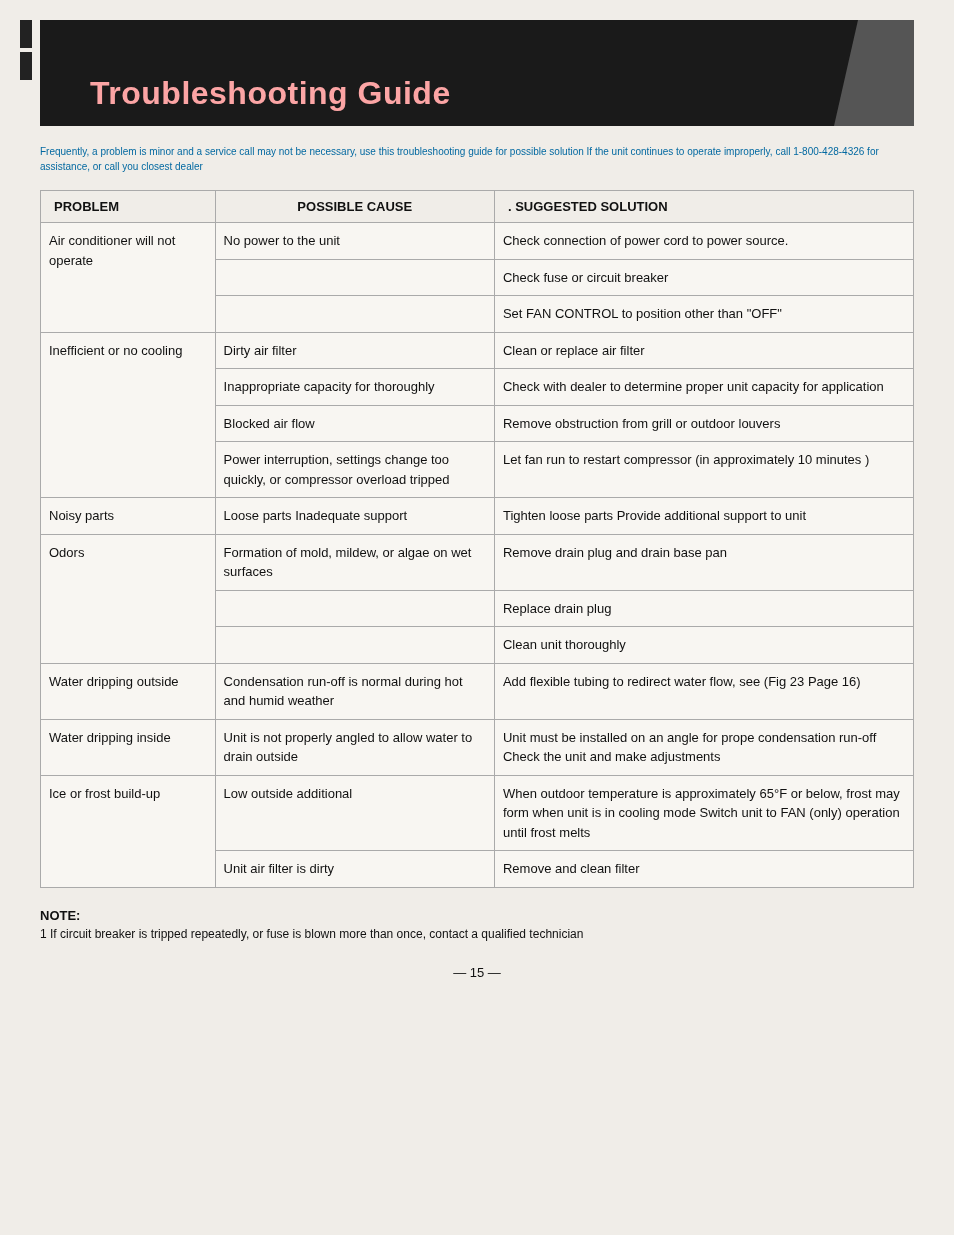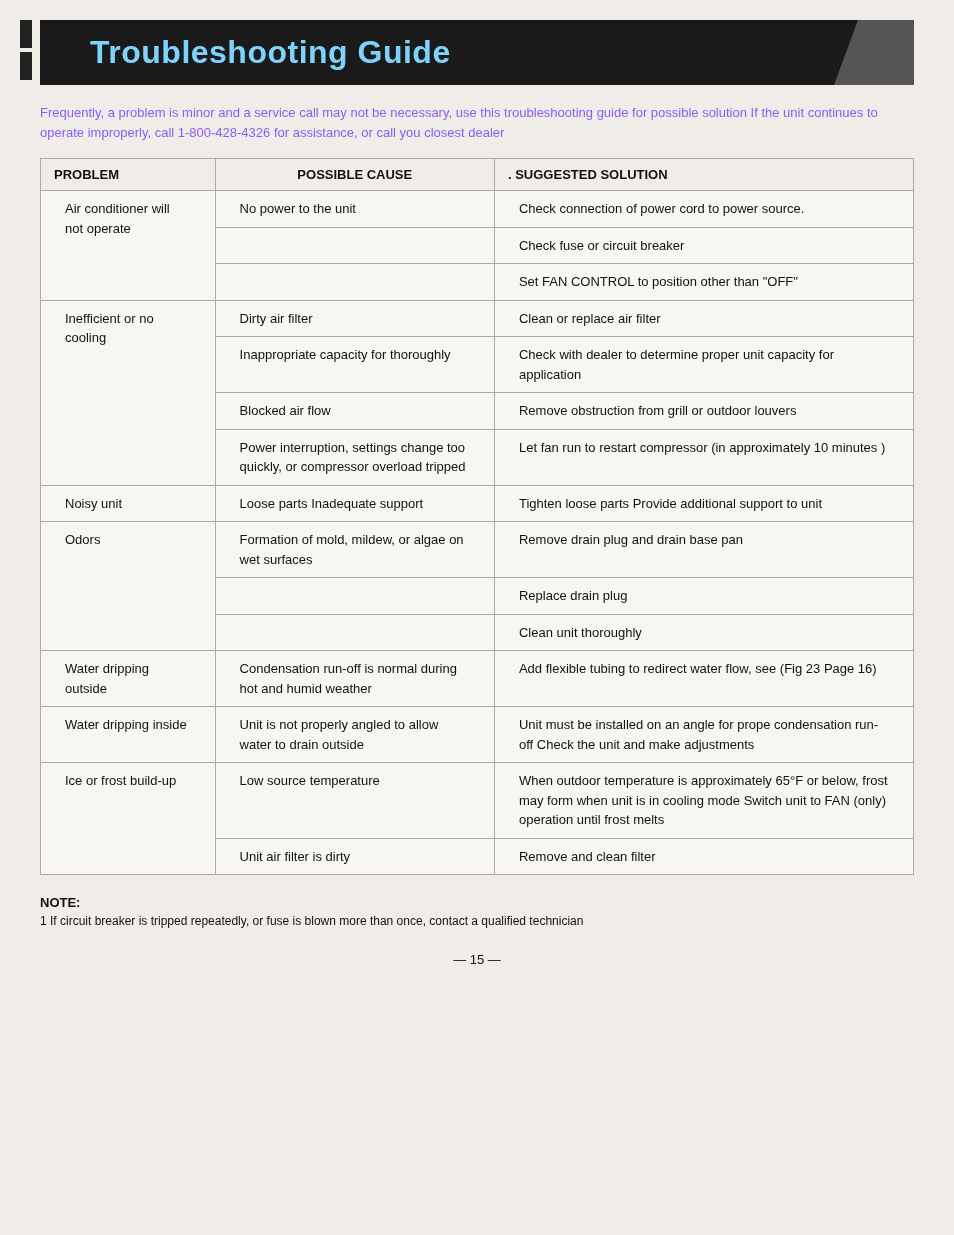--- a/index.html
+++ b/index.html
@@ -22,22 +22,23 @@
     .header-bar {
       background: #1a1a1a;
       color: #fff;
       padding: 14px 24px 14px 50px;
       margin-bottom: 18px;
       position: relative;
     }
     .header-bar h1 {
       font-size: 32px;
       font-weight: bold;
-      color: #7dd3fc;
+      color: #fca5a5;
       letter-spacing: 0.5px;
+      margin-top: 41px;
     }
     .header-accent {
       position: absolute;
       top: 0; right: 0;
       width: 80px;
       height: 100%;
       background: #555;
       clip-path: polygon(30% 0%, 100% 0%, 100% 100%, 0% 100%);
     }
     .bookmark {
@@ -48,43 +49,43 @@
       flex-direction: column;
       gap: 4px;
     }
     .bookmark-tab {
       width: 12px;
       height: 28px;
       background: #222;
       display: block;
     }
     .intro-text {
-      font-size: 13px;
+      font-size: 10px;
       line-height: 1.5;
       margin-bottom: 16px;
-      color: #8b5cf6;
+      color: #0369a1;
     }
     table {
       width: 100%;
       border-collapse: collapse;
       background: #f8f6f2;
     }
     table, th, td {
       border: 1px solid #aaa;
     }
     th {
       background: #f0ede8;
       font-weight: bold;
       font-size: 13px;
       padding: 8px 13px;
       text-align: left;
       border: 1px solid #aaa;
     }
     td {
-      padding: 8px 24px;
+      padding: 8px 8px;
       vertical-align: top;
       font-size: 13px;
       line-height: 1.5;
       border: 1px solid #aaa;
     }
     .problem-col { width: 20%; }
     .cause-col { width: 32%; text-align: center; }
     .solution-col { width: 48%; }
     .note-section {
       margin-top: 20px;
@@ -153,21 +154,21 @@
         </tr>
         <tr>
           <td>Blocked air flow</td>
           <td>Remove obstruction from grill or outdoor louvers</td>
         </tr>
         <tr>
           <td>Power interruption, settings change too quickly, or compressor overload tripped</td>
           <td>Let fan run to restart compressor (in approximately 10 minutes )</td>
         </tr>
         <tr>
-          <td rowspan="1">Noisy unit</td>
+          <td rowspan="1">Noisy parts</td>
           <td>Loose parts
 Inadequate support</td>
           <td>Tighten loose parts
 Provide additional  support to unit</td>
         </tr>
         <tr>
           <td rowspan="3">Odors</td>
           <td>Formation of mold, mildew, or algae on wet surfaces</td>
           <td>Remove drain plug and drain base pan</td>
         </tr>
@@ -184,21 +185,21 @@
           <td>Condensation run-off is normal during hot and humid weather</td>
           <td>Add flexible tubing to redirect water flow, see (Fig  23 Page  16)</td>
         </tr>
         <tr>
           <td rowspan="1">Water dripping inside</td>
           <td>Unit is not properly angled to allow water to drain outside</td>
           <td>Unit must be installed on an angle for prope condensation run-off  Check the unit and make adjustments</td>
         </tr>
         <tr>
           <td rowspan="2">Ice or frost build-up</td>
-          <td>Low source temperature</td>
+          <td>Low outside additional</td>
           <td>When outdoor temperature is approximately 65°F or below, frost may form when unit is in cooling mode  Switch unit to FAN (only) operation until frost melts</td>
         </tr>
         <tr>
           <td>Unit air filter is dirty</td>
           <td>Remove and clean filter</td>
         </tr>
       </tbody>
   </table>
 
   <div class="note-section">

